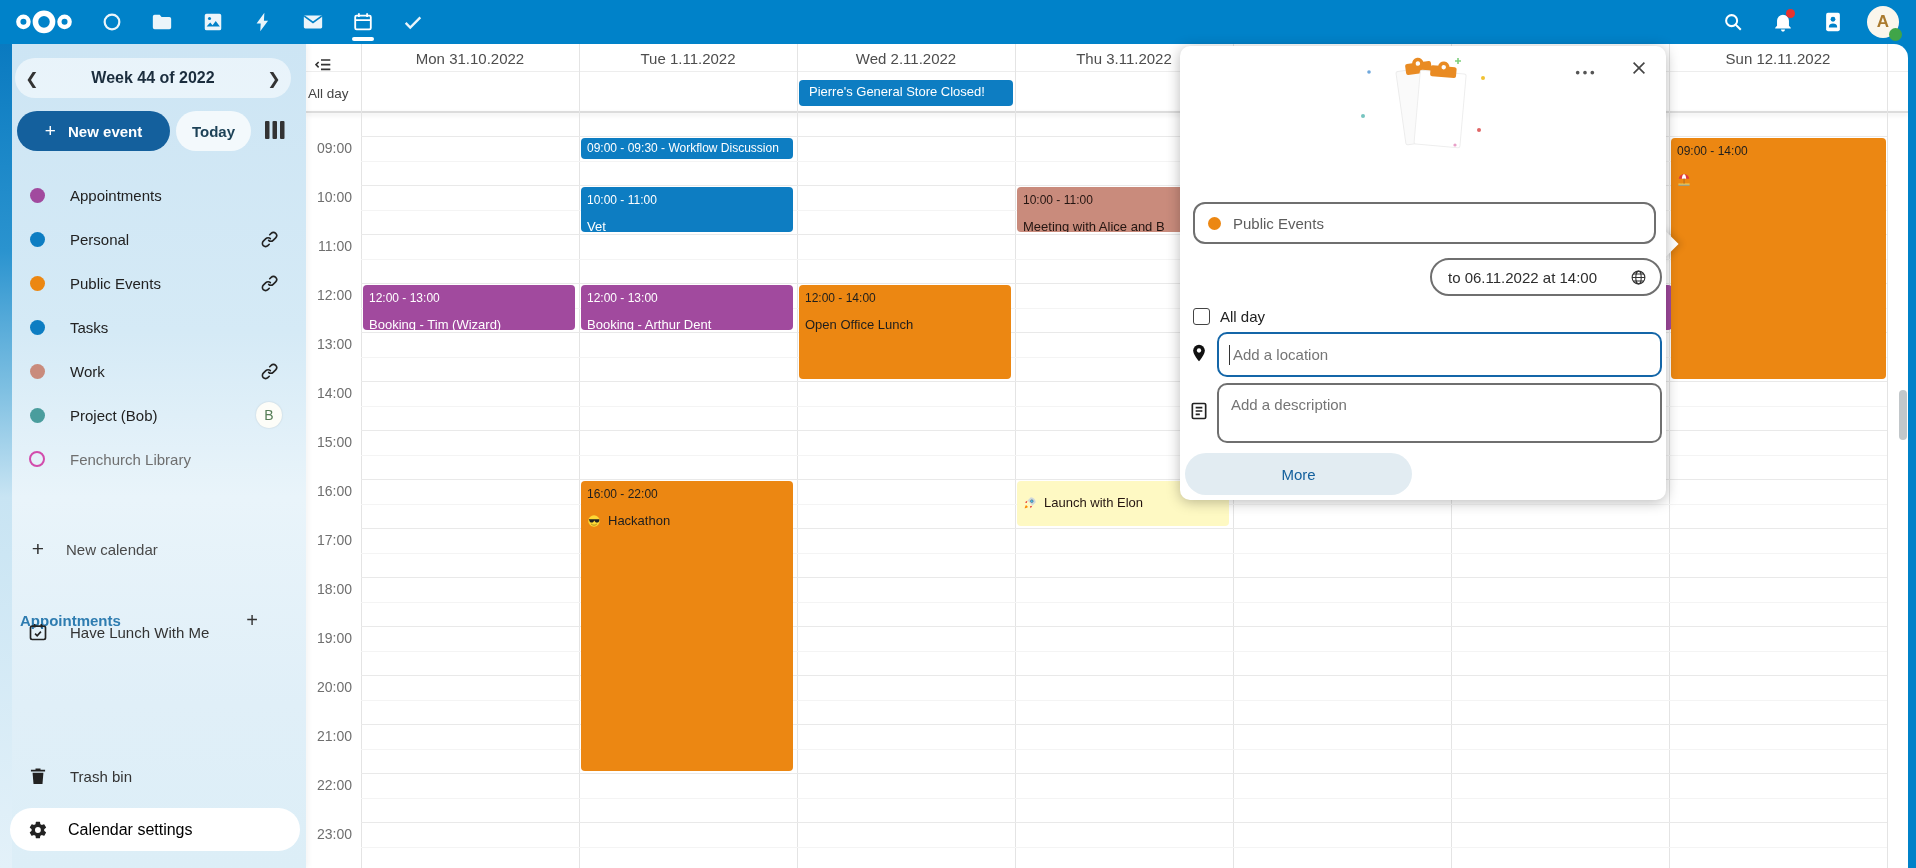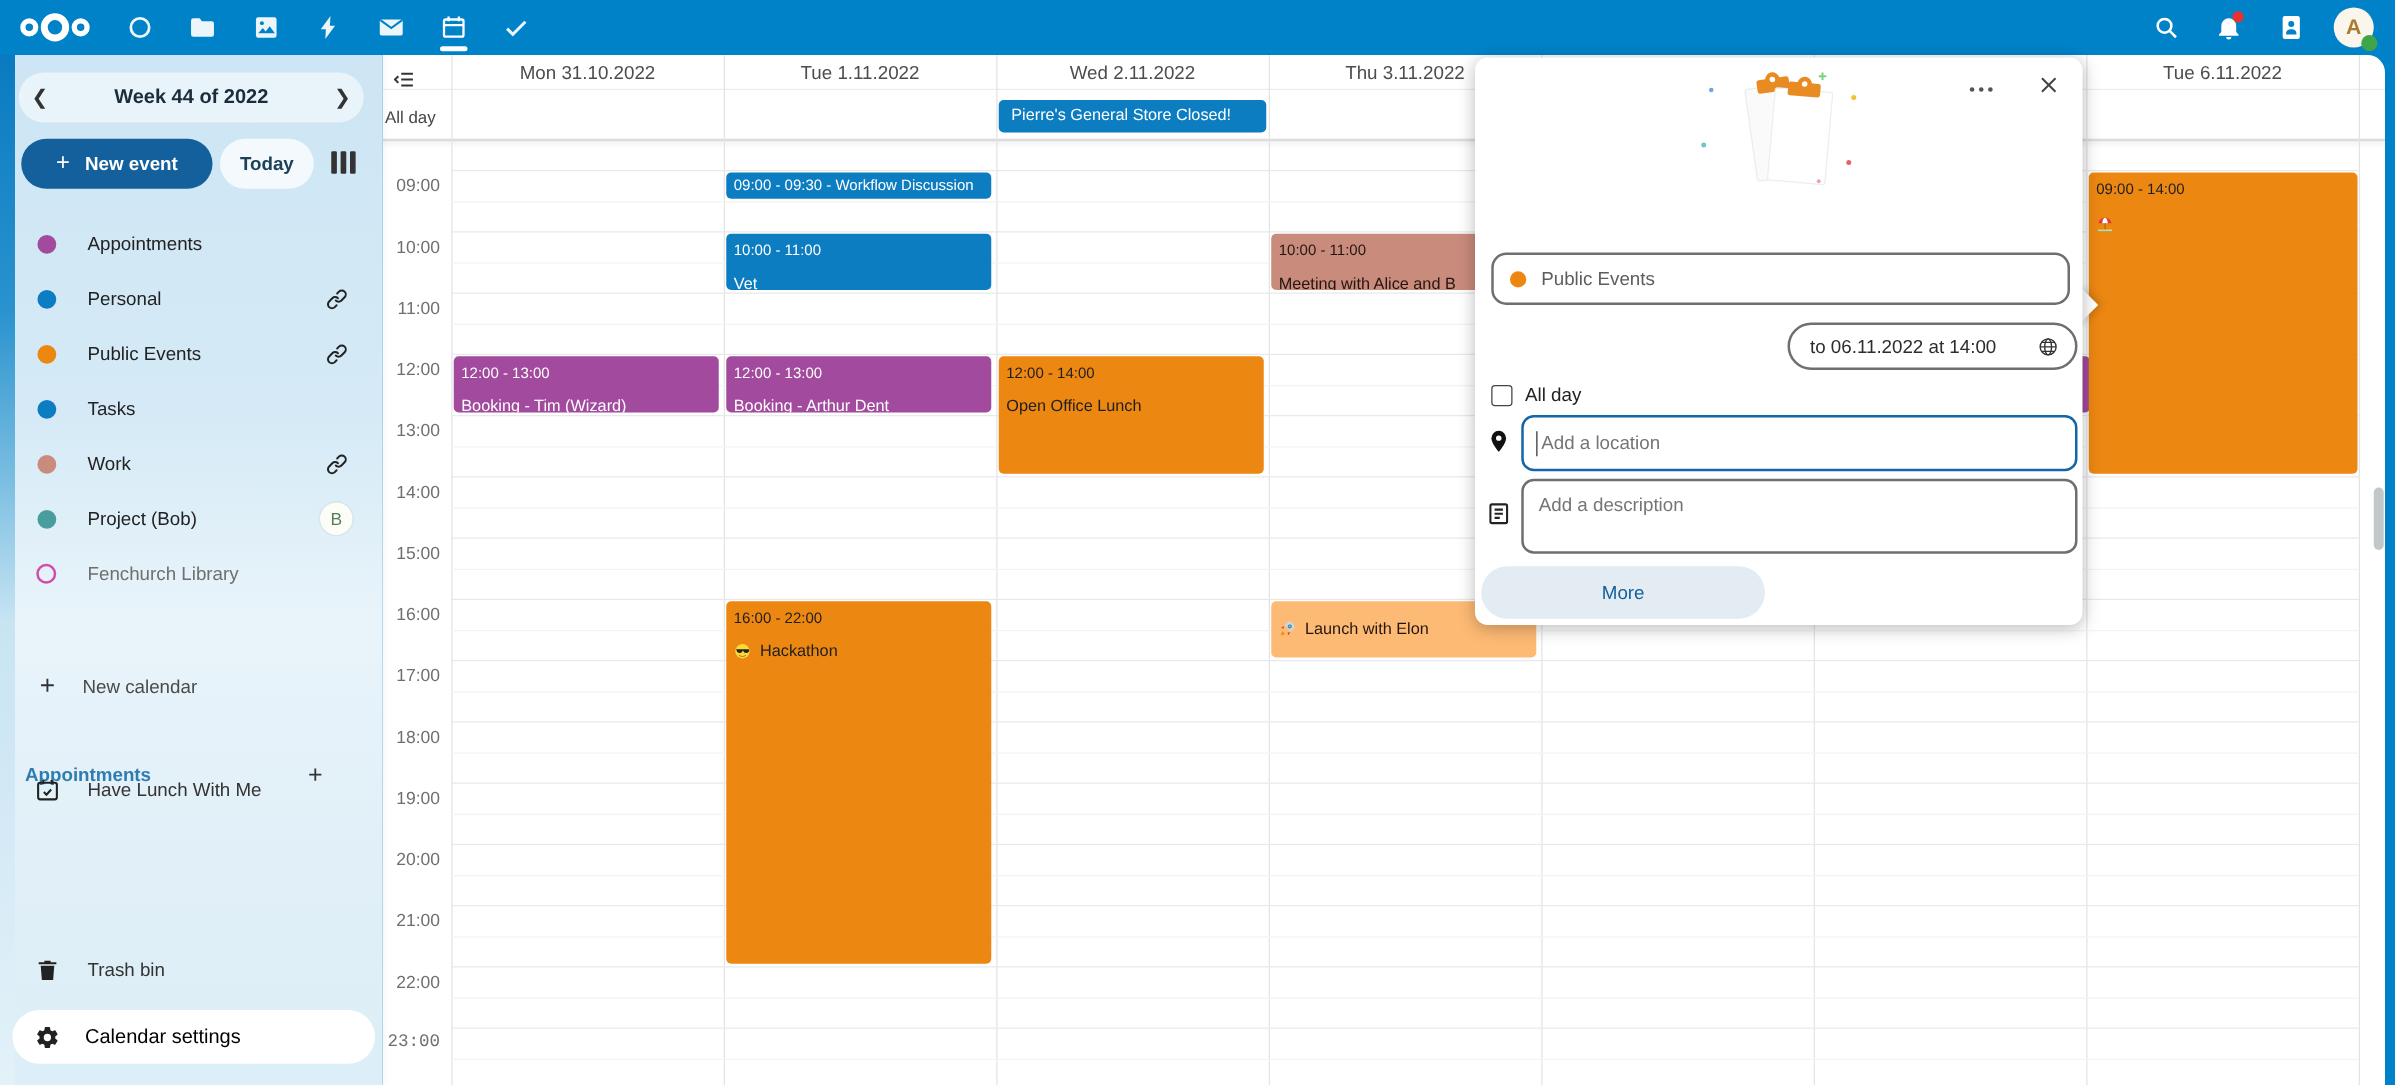--- a/index.html
+++ b/index.html
@@ -354,38 +354,38 @@
         <div class="hline" style="left: 55px; top: 778px; width: 1526px;"></div>
         <div class="hline half" style="left: 55px; top: 802.5px; width: 1526px;"></div>
       </div>
     <div id="headers-layer">
         <div class="day-header" style="left: 55px; width: 218px;">Mon 31.10.2022</div>
         <div class="day-header" style="left: 273px; width: 218px;">Tue 1.11.2022</div>
         <div class="day-header" style="left: 491px; width: 218px;">Wed 2.11.2022</div>
         <div class="day-header" style="left: 709px; width: 218px;">Thu 3.11.2022</div>
         <div class="day-header" style="left: 927px; width: 218px;">Fri 4.11.2022</div>
         <div class="day-header" style="left: 1145px; width: 218px;">Sat 5.11.2022</div>
-        <div class="day-header" style="left: 1363px; width: 218px;">Tue 6.11.2022</div>
+        <div class="day-header" style="left: 1363px; width: 218px;">Sun 12.11.2022</div>
       </div>
     <div id="gutter-layer">
         <div class="hour-label" style="top: 96px; left: 0px;">09:00</div>
         <div class="hour-label" style="top: 145px; left: 0px;">10:00</div>
         <div class="hour-label" style="top: 194px; left: 0px;">11:00</div>
         <div class="hour-label" style="top: 243px; left: 0px;">12:00</div>
         <div class="hour-label" style="top: 292px; left: 0px;">13:00</div>
         <div class="hour-label" style="top: 341px; left: 0px;">14:00</div>
         <div class="hour-label" style="top: 390px; left: 0px;">15:00</div>
         <div class="hour-label" style="top: 439px; left: 0px;">16:00</div>
         <div class="hour-label" style="top: 488px; left: 0px;">17:00</div>
         <div class="hour-label" style="top: 537px; left: 0px;">18:00</div>
         <div class="hour-label" style="top: 586px; left: 0px;">19:00</div>
         <div class="hour-label" style="top: 635px; left: 0px;">20:00</div>
         <div class="hour-label" style="top: 684px; left: 0px;">21:00</div>
         <div class="hour-label" style="top: 733px; left: 0px;">22:00</div>
-        <div class="hour-label" style="top: 782px; left: 0px; font-family: Liberation Mono, monospace;">23:00</div>
+        <div class="hour-label" style="top: 782px; left: 0px;">23:00</div>
       </div>
     <div id="allday-layer">
         <div class="allday-ev" style="left: 493px; top: 36px; width: 214px; height: 26px; background: rgb(13, 125, 194);">Pierre's General Store Closed!</div>
       </div>
     <div id="events-layer">
         <div class="ev" style="left: 57px; top: 241px; width: 212px; height: 45px; background: rgb(161, 74, 158); color: rgb(255, 255, 255);">
           <div class="t">12:00 - 13:00</div>
           <div class="n">
             <span>Booking - Tim (Wizard)</span>
           </div>
@@ -423,21 +423,21 @@
           <div class="n">
             <span>Open Office Lunch</span>
           </div>
         </div>
         <div class="ev" style="left: 711px; top: 143px; width: 212px; height: 45px; background: rgb(201, 139, 124); color: rgb(36, 21, 17);">
           <div class="t">10:00 - 11:00</div>
           <div class="n">
             <span>Meeting with Alice and B</span>
           </div>
         </div>
-        <div class="ev" style="left: 711px; top: 437px; width: 212px; height: 45px; background: #fdba74; color: rgb(36, 21, 17); text-align: center;">
+        <div class="ev" style="left: 711px; top: 437px; width: 212px; height: 45px; background: #fef9c3; color: rgb(36, 21, 17); text-align: center;">
           <div class="t"></div>
           <div class="n">
             <span class="ev-ico">
               <svg viewBox="0 0 20 20">
                 <path d="M11.2 1.8c3.8.3 6.7 3.2 7 7l-4.6 4.6-7-7z" fill="#cfd8dc"></path>
                 <circle cx="12.6" cy="7.4" r="1.9" fill="#4fc3f7" stroke="#37474f" stroke-width=".7"></circle>
                 <path d="M6.2 6.8L2.6 8.9l2.9 1.2zM13.2 13.8l-2.1 3.6-1.2-2.9z" fill="#e53935"></path>
                 <path d="M4.3 12.9c-1.2 1.2-1.9 4.8-1.9 4.8s3.6-.7 4.8-1.9z" fill="#fb8c00"></path>
               </svg>
             </span>

